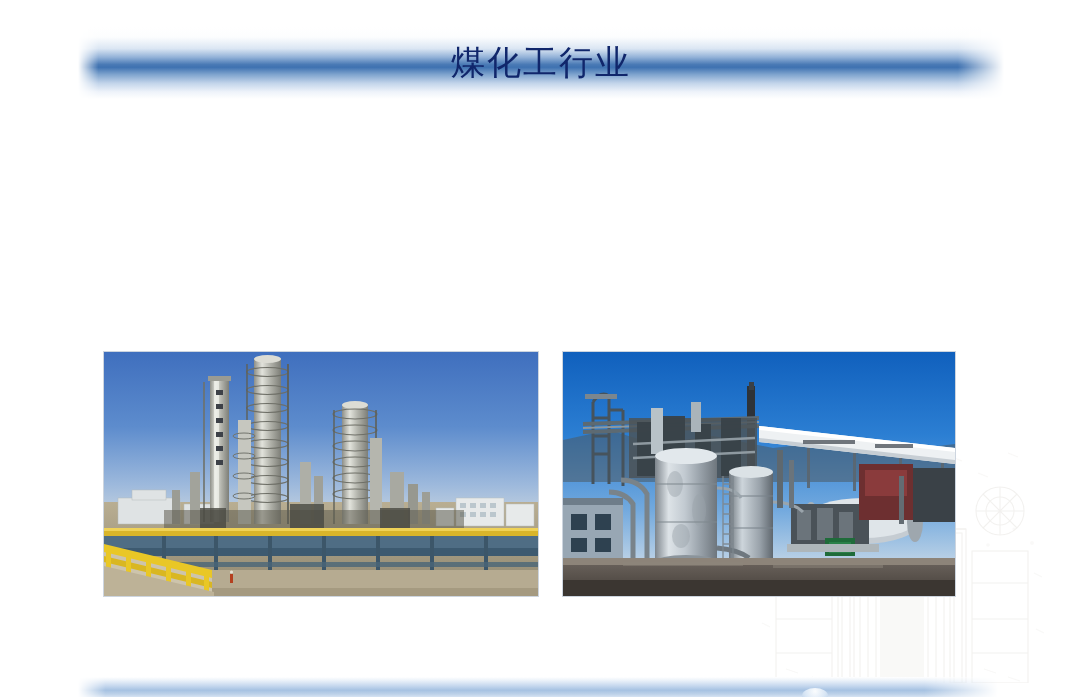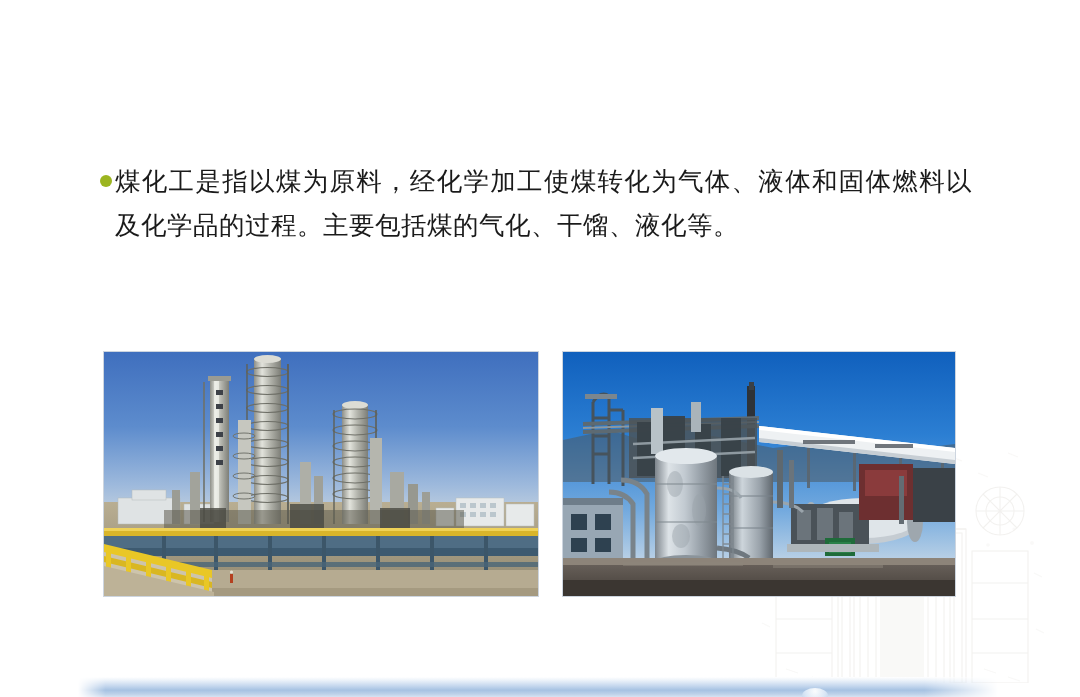--- a/index.html
+++ b/index.html
@@ -195,27 +195,25 @@
           <circle cx="280" cy="110" r="2"></circle>
         <circle cx="262" cy="96" r="1.6"></circle>
           <circle cx="236" cy="112" r="1.8"></circle>
         <circle cx="150" cy="18" r="2.2"></circle>
           <circle cx="118" cy="26" r="1.6"></circle>
         <circle cx="182" cy="26" r="1.6"></circle>
       </g>
     </svg>
   </div>
 
-
-  <div class="body-block">
-    <div class="bullet-row">
-      <span class="bullet-dot"></span>
-      <div class="bullet-text">煤化工是指以煤为原料，经化学加工使煤转化为气体、液体和固体燃料以及化学品的过程。主要包括煤的气化、干馏、液化等。</div>
-    </div>
+  <div class="title-banner">
+    <div class="title-banner-bar"></div>
+    <div class="title-text">煤化工行业</div>
   </div>
+
 
   <div class="photo photo-left">
     <svg viewBox="0 0 434 244" xmlns="http://www.w3.org/2000/svg" preserveAspectRatio="none">
       <defs>
         <linearGradient id="skyL" x1="0" y1="0" x2="0" y2="1">
           <stop offset="0%" stop-color="#3f6fbe"></stop>
           <stop offset="45%" stop-color="#5d8ccd"></stop>
           <stop offset="80%" stop-color="#9db9dc"></stop>
           <stop offset="100%" stop-color="#c6d3e0"></stop>
         </linearGradient>

